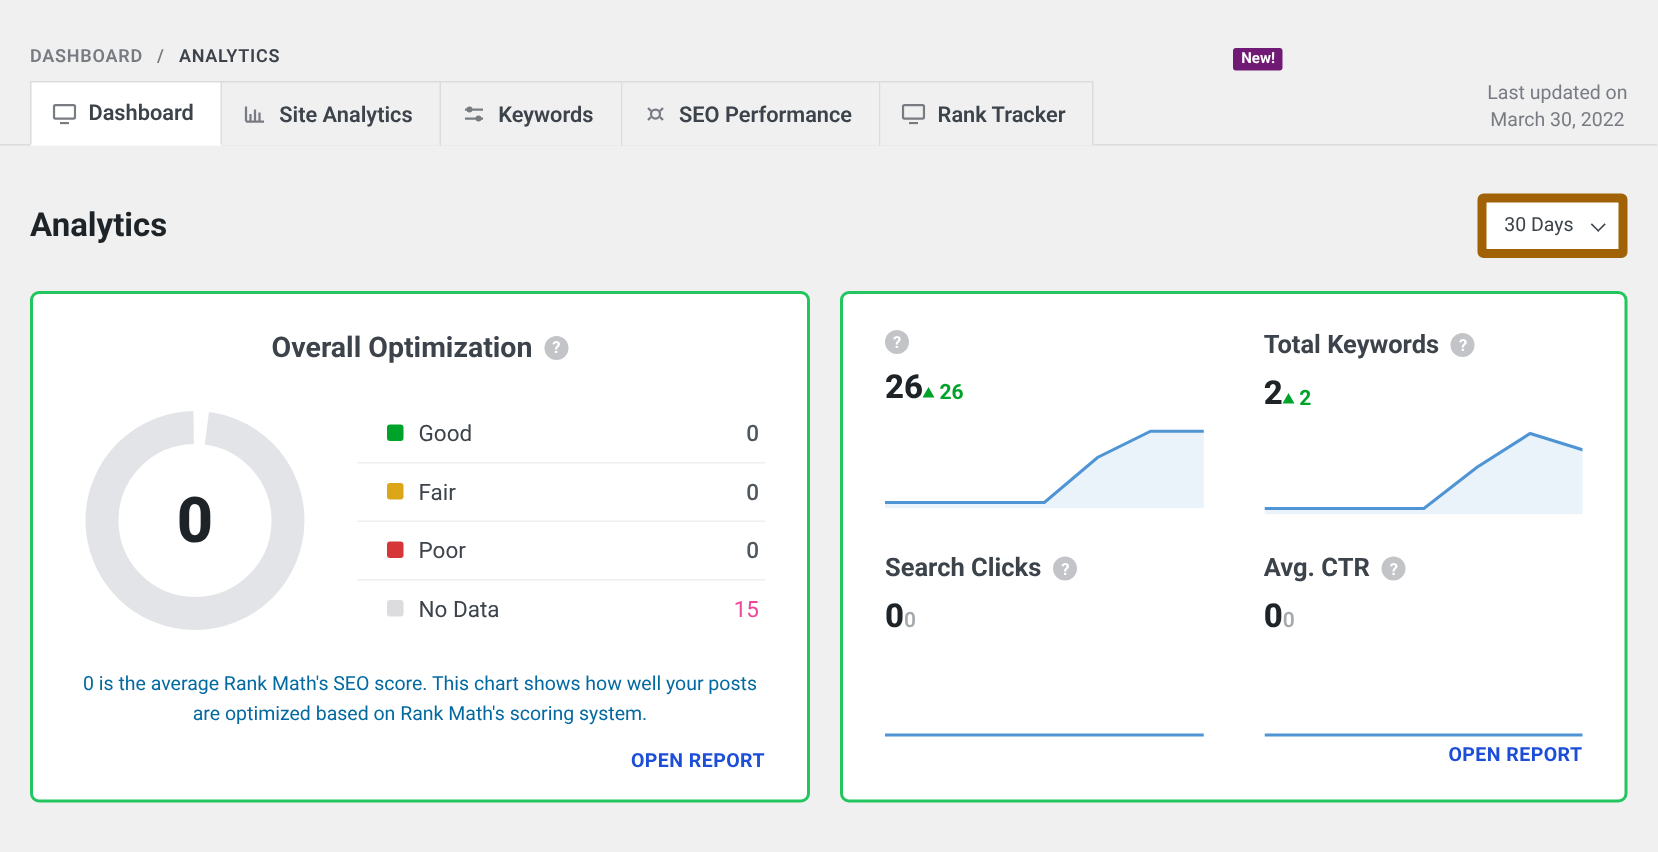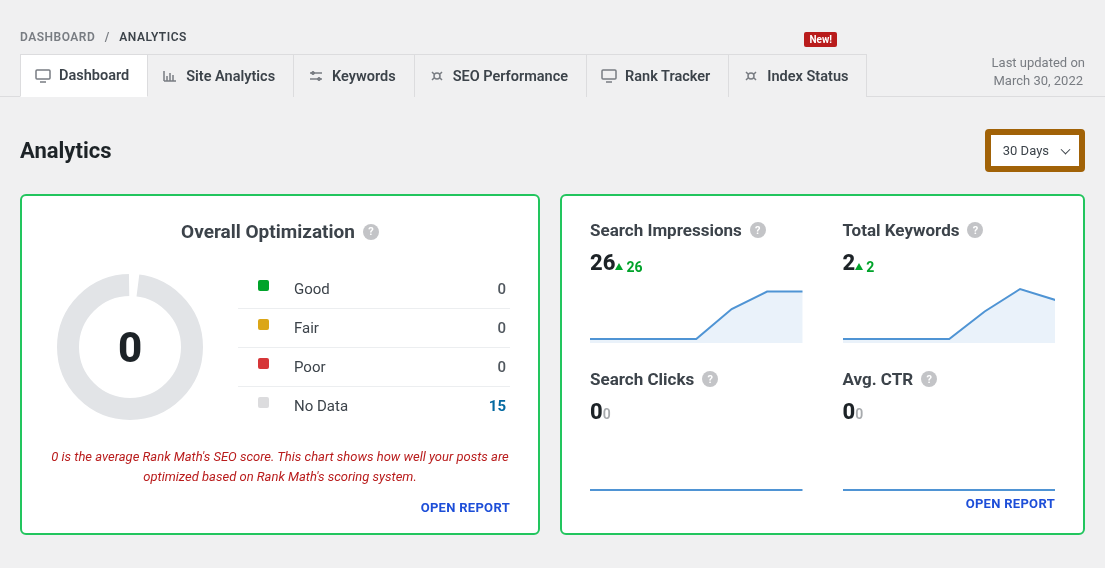--- a/index.html
+++ b/index.html
@@ -66,23 +66,23 @@
 
   .header-meta {
     text-align: center;
     font-size: 13px;
     color: #787c82;
     line-height: 1.4;
     padding-bottom: 6px;
   }
   .new-badge {
     position: absolute;
-    right: 268px;
+    right: 250px;
     top: -22px;
-    background: #b91c1c;
+    background: #701a75;
     color: #fff;
     font-size: 10px;
     font-weight: 700;
     padding: 2px 5px;
     border-radius: 2px;
   }
 
   
   .title-row {
     display:flex;
@@ -176,31 +176,30 @@
   .lrow {
     display:flex;
     align-items:center;
     justify-content:space-between;
     border-bottom:1px solid #eceef0;
     padding:10px 4px 10px 0;
     font-size:15px;
     color:#3c434a;
   }
   .lrow:last-child { border-bottom:none; }
-  .lrow .ll { display:flex; align-items:flex-start; gap:25px;padding-left:20px; }
+  .lrow .ll { display:flex; align-items:center; gap:10px;padding-left:20px; }
   .swatch { width:11px; height:11px; border-radius:2px; }
   .lrow .lv { color:#50575e; font-weight:500;}
-  .lrow .lv.hi { color:#0369a1; font-weight:700;}
+  .lrow .lv.hi { color:#ec4899; font-weight:400;}
   .ov-desc {
     text-align:center;
     font-size:13px;
-    color:#b91c1c;
+    color:#0369a1;
     margin-top: 20px;
     line-height:1.5;
-    font-style:italic;
   }
   .open-report {
     text-align:right;
     color:#1d4ed8;
     font-weight:700;
     font-size:13px;
     letter-spacing:0.3px;
     margin-top: 14px;
     cursor:pointer;
   }
@@ -310,29 +309,20 @@
     </div>
     <div class="tab">
       <span class="ticon">
         <svg width="16" height="14" viewBox="0 0 16 14" fill="none">
             <rect x="1" y="1" width="14" height="9" rx="1" stroke-width="1.5"></rect>
             <path d="M5 13h6" stroke-width="1.5"></path>
           </svg>
       </span>
       <span>Rank Tracker</span>
     </div>
-    <div class="tab">
-      <span class="ticon">
-        <svg width="16" height="14" viewBox="0 0 16 14" fill="none">
-            <circle cx="8" cy="7" r="3" stroke-width="1.5"></circle>
-            <path d="M3 3l2 2M13 3l-2 2M3 11l2-2M13 11l-2-2" stroke-width="1.5"></path>
-          </svg>
-      </span>
-      <span>Index Status</span>
-    </div>
   </div>
 
   <div class="header-meta">
     <div>Last updated on</div>
     <div>March 30, 2022</div>
   </div>
 </div>
 
 <div class="title-row">
   <div class="page-title">Analytics</div>
@@ -392,21 +382,20 @@
 
     <div class="ov-desc">0 is the average Rank Math's SEO score. This chart shows how well your posts are optimized based on Rank Math's scoring system.</div>
     <div class="open-report">OPEN REPORT</div>
   </div>
 
   <div class="card right">
     <div class="metrics">
 
       <div class="metric">
         <div class="mlabel">
-          <span>Search Impressions</span>
           <span class="qmark">?</span>
         </div>
         <div class="mval">
           <span class="mbig">26</span>
           <span class="delta">
               <span class="tri"></span>
               <span>26</span>
             </span>
         </div>
         <div class="spark">

